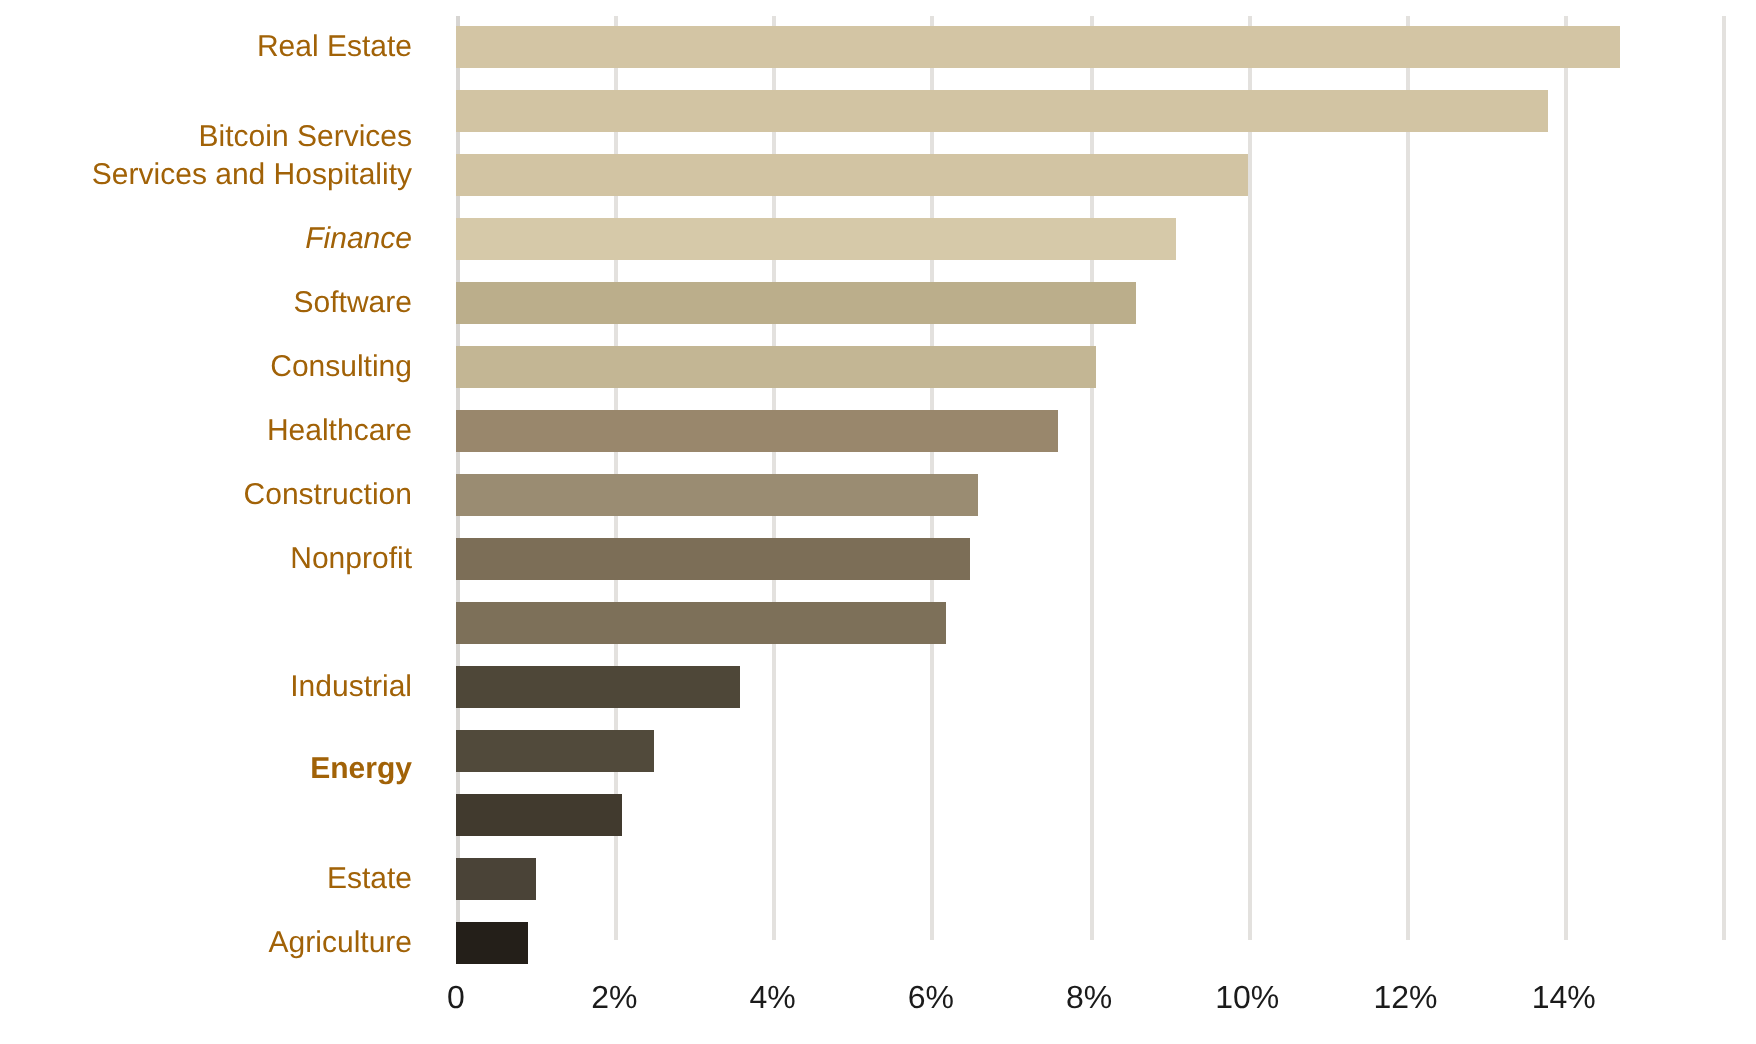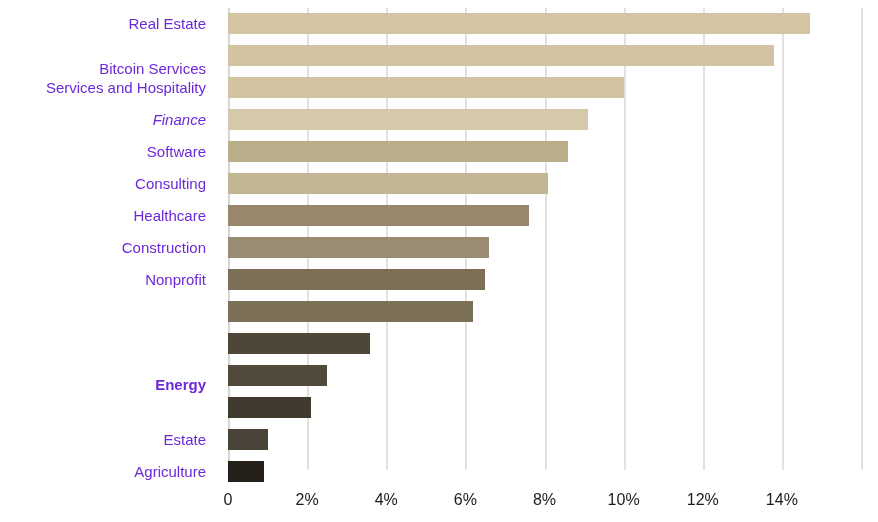--- a/index.html
+++ b/index.html
@@ -65,21 +65,21 @@
     width: 206px;
     height: 478px;
   }
   .ylabel {
     position: absolute;
     right: 0;
     width: 206px;
     text-align: right;
     font-size: 15px;
     line-height: 21px;
-    color: #6d28d9;
+    color: #a16207;
     white-space: nowrap;
   }
 
   
   .xlabels {
     position: absolute;
     left: 0px;
     top: 478px;
     width: 878px;
     height: 44px;
@@ -102,20 +102,21 @@
   <div class="ylabels">
       <div class="ylabel" style="top: 13px;">Real Estate</div>
       <div class="ylabel" style="top: 58px; padding-left: 28px;">Bitcoin Services</div>
       <div class="ylabel" style="top: 77px;">Services and Hospitality</div>
       <div class="ylabel" style="top: 109px; font-style: italic;">Finance</div>
       <div class="ylabel" style="top: 141px;">Software</div>
       <div class="ylabel" style="top: 173px;">Consulting</div>
       <div class="ylabel" style="top: 205px;">Healthcare</div>
       <div class="ylabel" style="top: 237px;">Construction</div>
       <div class="ylabel" style="top: 269px;">Nonprofit</div>
+      <div class="ylabel" style="top: 333px;">Industrial</div>
       <div class="ylabel" style="top: 374px; font-weight: bold;">Energy</div>
       <div class="ylabel" style="top: 429px;">Estate</div>
       <div class="ylabel" style="top: 461px;">Agriculture</div>
     </div>
 
   <div class="plot-area">
     <div class="gridlines-layer">
         <div class="gridline axis" style="left: 0px;"></div>
         <div class="gridline" style="left: 79.125px;"></div>
         <div class="gridline" style="left: 158.25px;"></div>

